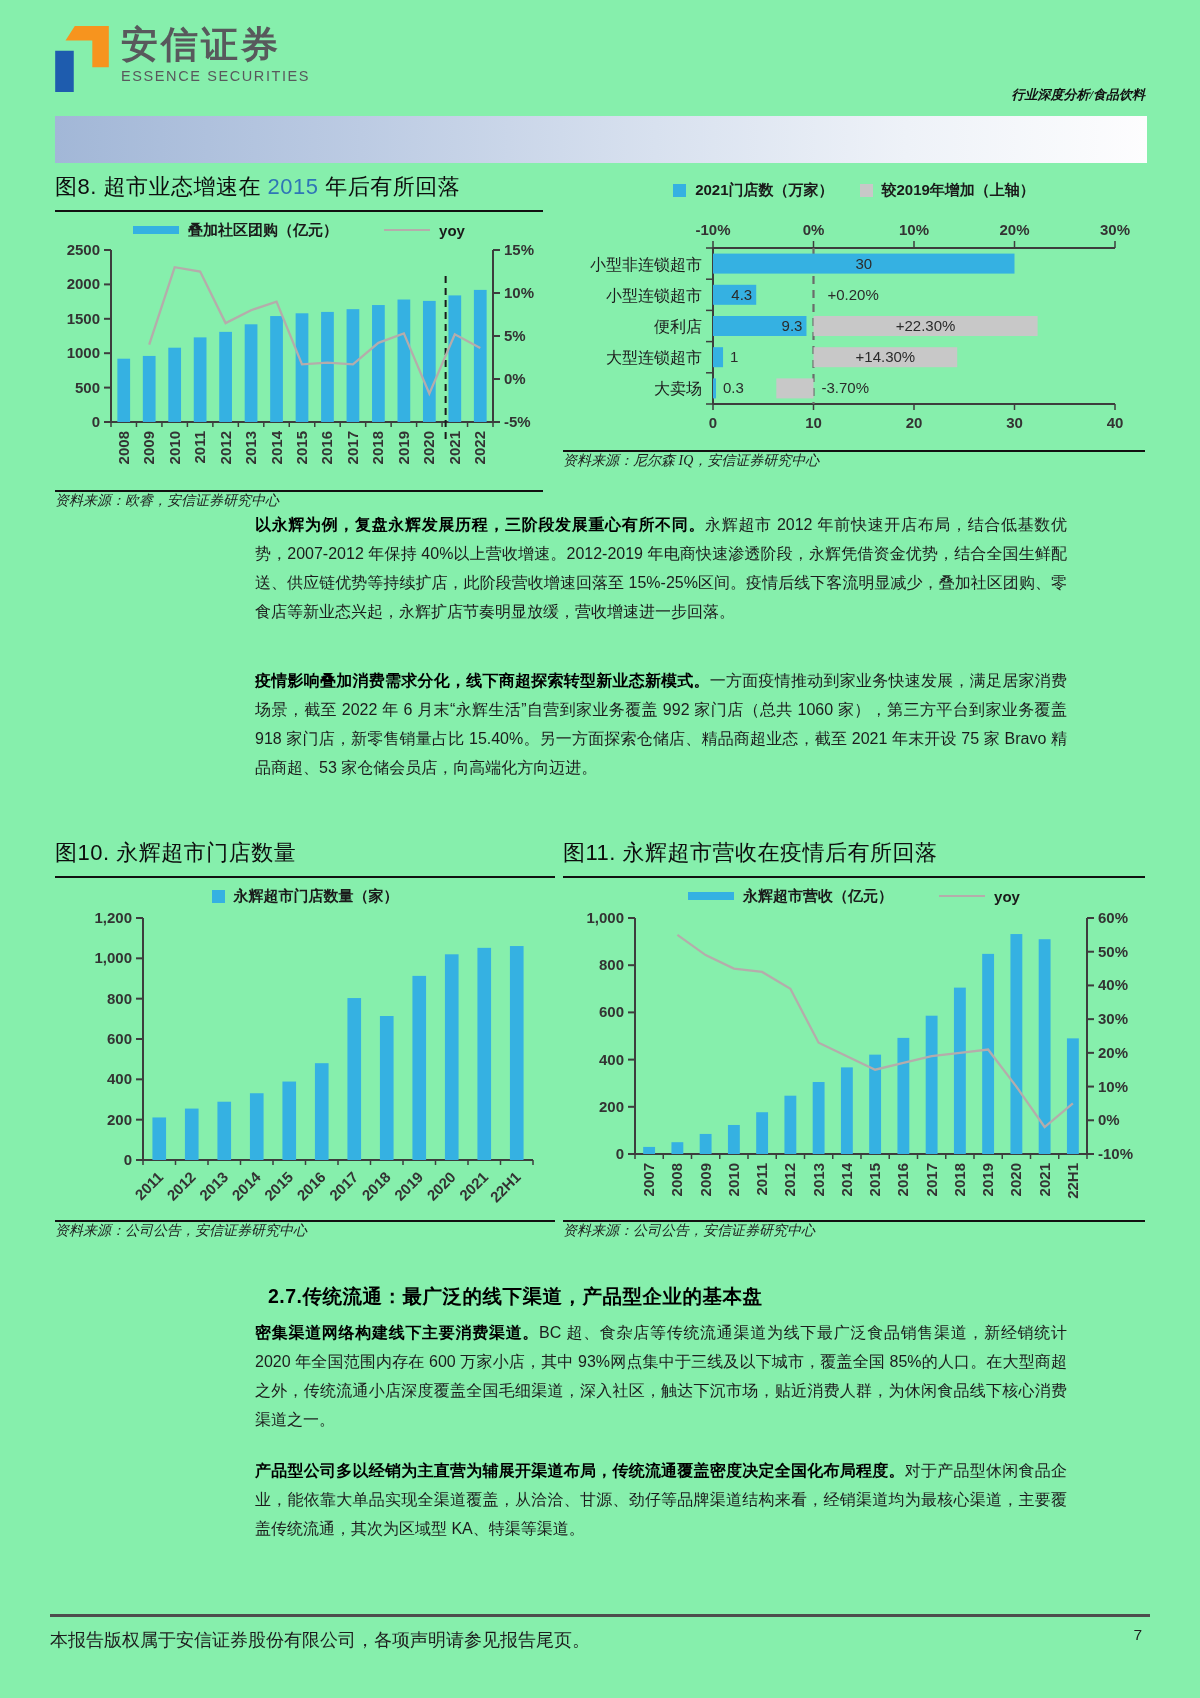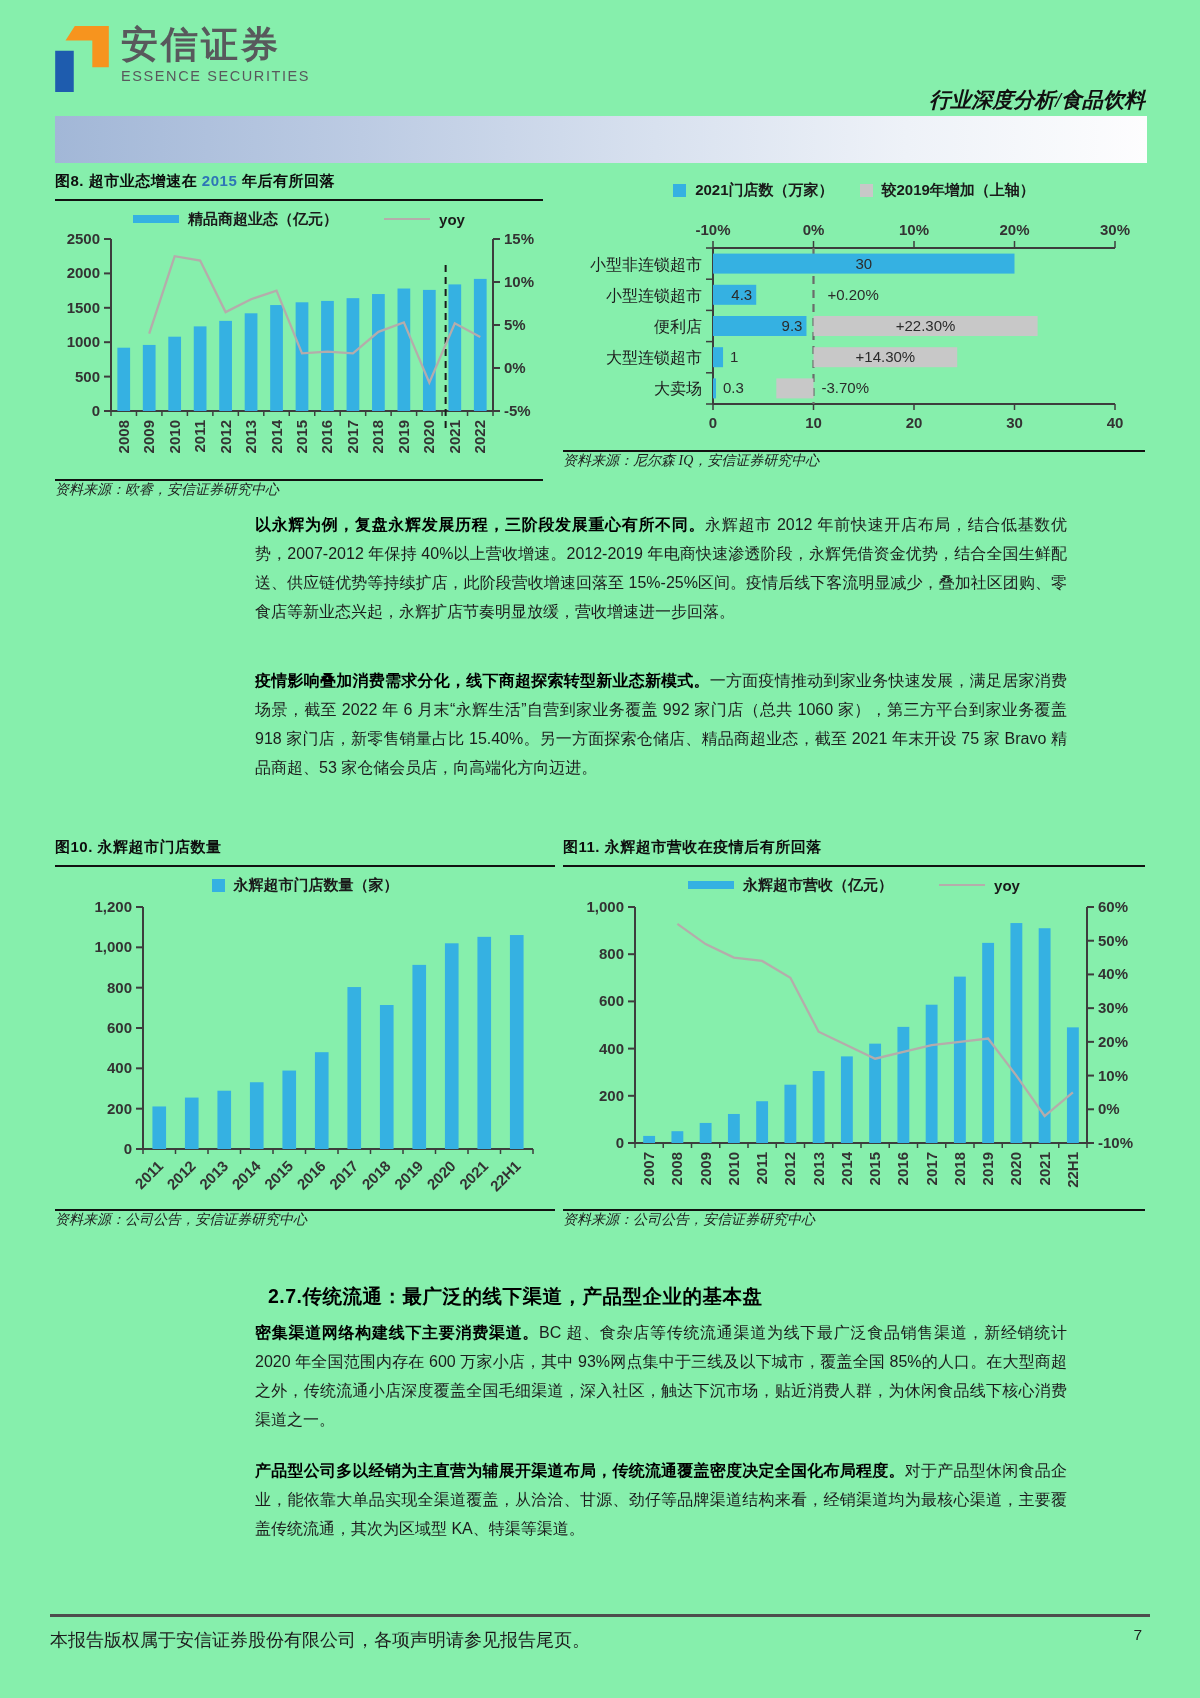--- a/index.html
+++ b/index.html
@@ -5,31 +5,31 @@
   html,body{margin:0;padding:0;background:#ffffff;}
   #page{position:relative;width:1200px;height:1698px;background:#86efac;overflow:hidden;
         font-family:"Liberation Sans",sans-serif;color:#222;}
 
   
   #logo{position:absolute;left:55px;top:26px;display:flex;align-items:flex-start;}
   #brand{margin-left:12px;}
   .brand-cn{font-size:37px;font-weight:bold;color:#58595c;letter-spacing:3px;line-height:1.05;}
   .brand-en{font-size:14.5px;color:#58595c;letter-spacing:1.6px;margin-top:3px;}
   #report-type{position:absolute;right:55px;top:86px;font-family:"Liberation Serif",serif;
-               font-weight:bold;font-style:italic;font-size:21px;color:#111;}
+               font-weight:bold;font-style:italic;font-size:13px;color:#111;}
   #band{position:absolute;left:55px;top:116px;width:1092px;height:47px;
         background:linear-gradient(90deg,#a2b7d7 0%,#bccbe3 28%,#d8e1ef 55%,#eef2f8 78%,#fdfdfe 100%);}
 
   
   .fig{position:absolute;}
   #fig8{left:55px;top:172px;width:488px;}
   #fig9{left:563px;top:172px;width:582px;}
   #fig10{left:55px;top:838px;width:500px;}
   #fig11{left:563px;top:838px;width:582px;}
-  .fig-title{font-weight:bold;font-size:15px;color:#0d0d0d;border-bottom:2.5px solid #111;
+  .fig-title{font-weight:normal;font-size:22px;color:#0d0d0d;border-bottom:2.5px solid #111;
              padding-bottom:8px;letter-spacing:0.5px;}
   .fig-title .t-num{color:#2e75b6;}
   .legend{display:flex;justify-content:center;align-items:center;gap:46px;margin-top:8px;
           font-size:15px;font-weight:bold;color:#1a1a1a;height:20px;}
   .legend .item{display:flex;align-items:center;gap:9px;}
   .legend.small{gap:26px;font-weight:bold;}
   .sw-bar{width:46px;height:8px;display:inline-block;}
   .sw-line{width:46px;height:2.5px;display:inline-block;}
   .sw-sq{width:13px;height:13px;display:inline-block;}
   svg.chart{display:block;margin-top:2px;}
@@ -70,21 +70,21 @@
     </div>
   </div>
   <div id="report-type">行业深度分析/食品饮料</div>
   <div id="band"></div>
 
   <div class="fig" id="fig8">
     <div class="fig-title"><span>图8. 超市业态增速在 </span><span class="t-num">2015</span><span> 年后有所回落</span></div>
     <div class="legend">
       <span class="item">
           <span class="sw-bar" style="background: rgb(53, 177, 226);"></span>
-          <span>精品商超业态（亿元）</span>
+          <span>叠加社区团购（亿元）</span>
         </span>
       <span class="item">
           <span class="sw-line" style="background: rgb(181, 172, 171);"></span>
           <span>yoy</span>
         </span>
     </div>
     <svg class="chart" width="488" height="246">
         <line x1="56" y1="8" x2="56" y2="180" stroke="#3d3d3d" stroke-width="2"></line>
         <line x1="49" y1="180" x2="56" y2="180" stroke="#3d3d3d" stroke-width="2"></line>
         <text x="45" y="185" text-anchor="end" class="tick">0</text>

